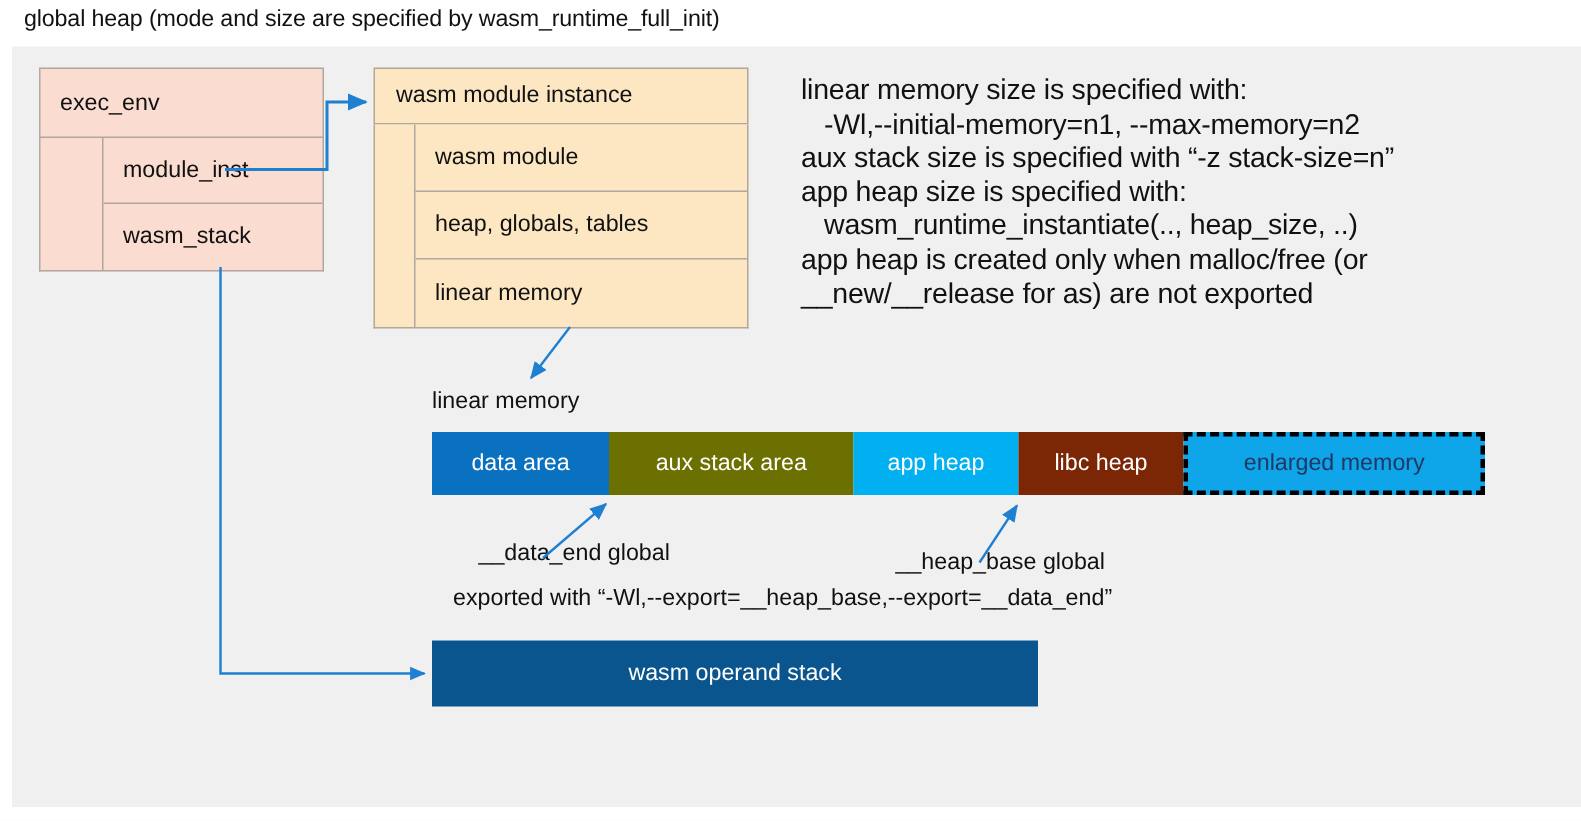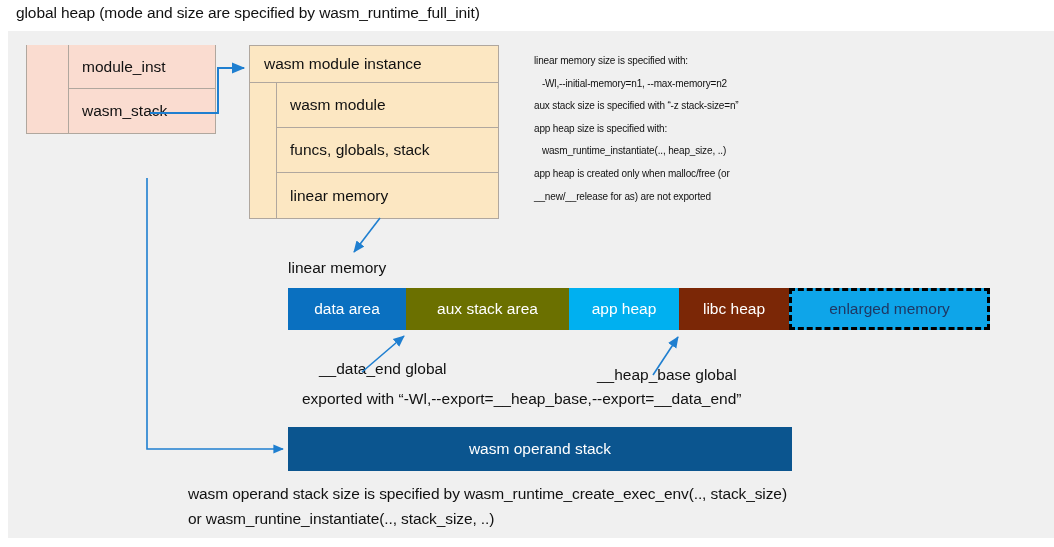--- a/index.html
+++ b/index.html
@@ -89,21 +89,21 @@
   #wasm-mi .hdr { background: #fce7c2; height: 38px; padding-left: 14px; }
   #wasm-mi .body { background: #fce7c2; }
   #wasm-mi .gutter { width: 27px; }
   #wasm-mi .field { height: 45px; }
 
   
   .notes {
     position: absolute;
     left: 534px;
     top: 50px;
-    font-size: 10px;
+    font-size: 19px;
     line-height: 22.6px;
     color: #111111;
     white-space: pre;
     letter-spacing: -0.15px;
   }
 
   
   .lm-label {
     position: absolute;
     left: 288px;
@@ -142,21 +142,21 @@
   }
   #data-end-label { left: 319px; top: 360px; }
   #heap-base-label { left: 597px; top: 366px; }
   #export-line { left: 302px; top: 390px; }
 
   
   .opstack {
     position: absolute;
     left: 288px;
     top: 427px;
-    width: 504px;
+    width: 404px;
     height: 44px;
     background: #0b558f;
     display: flex;
     align-items: center;
     justify-content: center;
     font-size: 15.5px;
     color: #ffffff;
   }
   .bottom-notes {
     position: absolute;
@@ -180,36 +180,37 @@
 </head>
 <body>
 
 <div id="canvas">
 
   <div class="title">global heap (mode and size are specified by wasm_runtime_full_init)</div>
 
   <div class="panel"></div>
 
   <div class="struct" id="exec-env">
+    <div class="hdr">exec_env</div>
     <div class="body">
       <div class="gutter"></div>
       <div class="fields">
         <div class="field">module_inst</div>
         <div class="field">wasm_stack</div>
       </div>
     </div>
   </div>
 
   <div class="struct" id="wasm-mi">
     <div class="hdr">wasm module instance</div>
     <div class="body">
       <div class="gutter"></div>
       <div class="fields">
         <div class="field">wasm module</div>
-        <div class="field">funcs, globals, stack</div>
+        <div class="field">heap, globals, tables</div>
         <div class="field">linear memory</div>
       </div>
     </div>
   </div>
 
   <div class="notes">linear memory size is specified with:
    -Wl,--initial-memory=n1, --max-memory=n2
 aux stack size is specified with “-z stack-size=n”
 app heap size is specified with:
    wasm_runtime_instantiate(.., heap_size, ..)
@@ -223,22 +224,20 @@
       <div class="seg" style="width: 110px; background: rgb(0, 176, 240); color: rgb(255, 255, 255);">app heap</div>
       <div class="seg" style="width: 110px; background: rgb(123, 39, 6); color: rgb(255, 255, 255);">libc heap</div>
       <div class="seg enlarged" style="width: 201px; color: rgb(31, 56, 100);">enlarged memory</div>
     </div>
 
   <div class="callout" id="data-end-label">__data_end global</div>
   <div class="callout" id="heap-base-label">__heap_base global</div>
   <div class="callout" id="export-line">exported with “-Wl,--export=__heap_base,--export=__data_end”</div>
 
   <div class="opstack">wasm operand stack</div>
-  <div class="bottom-notes">wasm operand stack size is specified by wasm_runtime_create_exec_env(.., stack_size)
-or wasm_runtine_instantiate(.., stack_size, ..)</div>
 
   <svg class="wires" viewBox="0 0 1054 547">
     <defs>
       <marker id="ah" markerWidth="7" markerHeight="7" refX="6" refY="3.2" orient="auto" markerUnits="strokeWidth">
         <path d="M0,0.4 L6.6,3.2 L0,6 z" fill="#1f7fd0"></path>
       </marker>
       <marker id="ah2" markerWidth="8" markerHeight="8" refX="6.6" refY="3.6" orient="auto" markerUnits="strokeWidth">
         <path d="M0,0.5 L7.2,3.6 L0,6.7 z" fill="#1f7fd0"></path>
       </marker>
     </defs>

